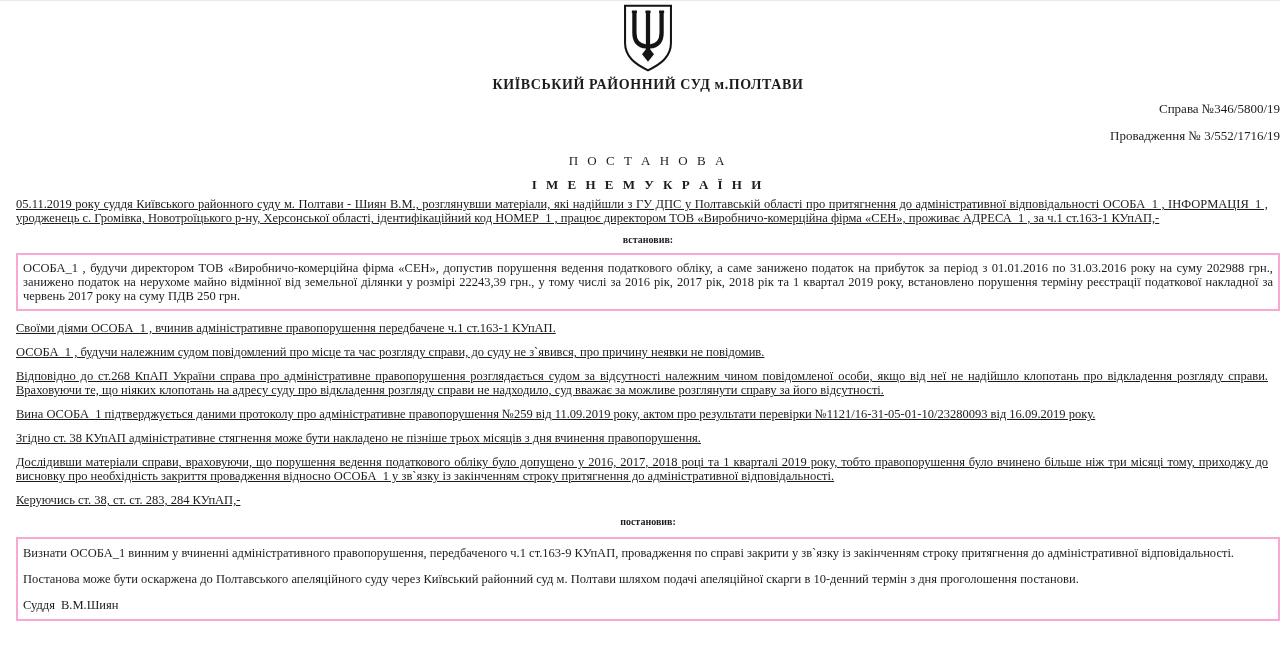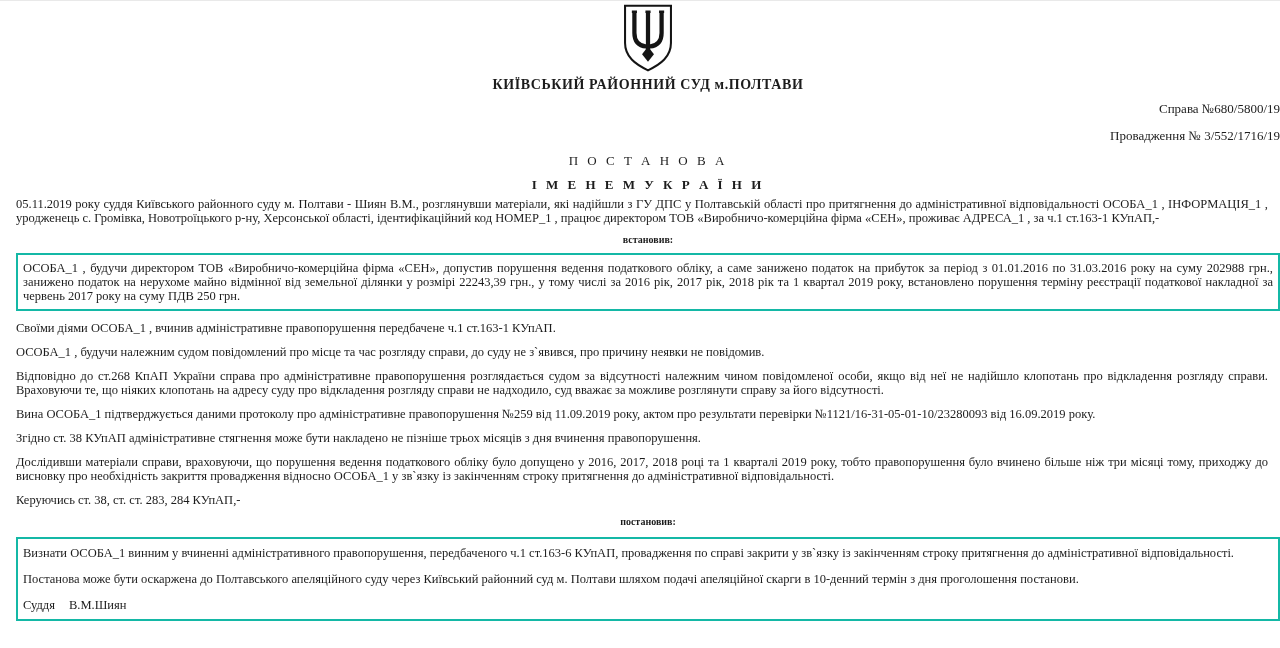--- a/index.html
+++ b/index.html
@@ -57,64 +57,65 @@
     font-weight: bold;
     font-size: 13px;
     line-height: 16px;
     letter-spacing: 3px;
   }
   p.body-par {
     margin: 10px 12px 0 0;
     font-size: 12.5px;
     line-height: 14px;
     text-align: justify;
+    text-decoration: underline;
   }
   p.intro-par { margin-top: 4px; }
   .section-heading {
     margin: 8px 0 0 0;
     text-align: center;
     font-weight: bold;
     font-size: 10px;
     line-height: 14px;
   }
   .red-box {
     margin-top: 6px;
-    border: 2px solid #14b8a6;
+    border: 2px solid #f9a8d4;
     padding: 6px 5px;
   }
   .red-box p {
     margin: 0;
     font-size: 12.5px;
     line-height: 14px;
     text-align: justify;
   }
   .red-box.ruling { margin-top: 8px; padding: 7px 5px; }
   .red-box.ruling p + p { margin-top: 12px; }
   .judge-line { text-align: left; }
-  .judge-name { margin-left: 14px; }
+  .judge-name { margin-left: 6px; }
 </style>
 </head>
 <body>
 
 <div class="doc">
 
   <div class="emblem-wrap">
     <svg viewBox="0 0 60 80" xmlns="http://www.w3.org/2000/svg">
       <path d="M3 2 H57 V46 C57 62 45 71 30 78 C15 71 3 62 3 46 Z" fill="none" stroke="#141414" stroke-width="2.4"></path>
       <path d="M30 9 V56" fill="none" stroke="#141414" stroke-width="5"></path>
       <path d="M14 9 V34 C14 44 19 49 28 50" fill="none" stroke="#141414" stroke-width="5"></path>
       <path d="M46 9 V34 C46 44 41 49 32 50" fill="none" stroke="#141414" stroke-width="5"></path>
       <path d="M30 50 L37 59 L30 68 L23 59 Z" fill="#141414"></path>
       <path d="M27 9 h6 M11 9 h6 M43 9 h6" stroke="#141414" stroke-width="3"></path>
     </svg>
   </div>
 
   <div class="court-name">КИЇВСЬКИЙ РАЙОННИЙ СУД м.ПОЛТАВИ</div>
 
-  <div class="case-line">Справа №680/5800/19</div>
+  <div class="case-line">Справа №346/5800/19</div>
   <div class="proc-line">Провадження № 3/552/1716/19</div>
 
   <div class="title-main">П О С Т А Н О В А</div>
   <div class="title-sub">І М Е Н Е М  У К Р А Ї Н И</div>
 
   <p class="body-par intro-par">05.11.2019 року суддя Київського районного суду м. Полтави - Шиян В.М., розглянувши матеріали, які надійшли з ГУ ДПС у Полтавській області про притягнення до адміністративної відповідальності ОСОБА_1 , ІНФОРМАЦІЯ_1 , уродженець с. Громівка, Новотроїцького р-ну, Херсонської області, ідентифікаційний код НОМЕР_1 , працює директором ТОВ «Виробничо-комерційна фірма «СЕН», проживає АДРЕСА_1 , за ч.1 ст.163-1 КУпАП,-</p>
 
   <div class="section-heading">встановив:</div>
 
   <div class="red-box">
@@ -125,18 +126,18 @@
   <p class="body-par">ОСОБА_1 , будучи належним судом повідомлений про місце та час розгляду справи, до суду не з`явився, про причину неявки не повідомив.</p>
   <p class="body-par">Відповідно до ст.268 КпАП України справа про адміністративне правопорушення розглядається судом за відсутності належним чином повідомленої особи, якщо від неї не надійшло клопотань про відкладення розгляду справи. Враховуючи те, що ніяких клопотань на адресу суду про відкладення розгляду справи не надходило, суд вважає за можливе розглянути справу за його відсутності.</p>
   <p class="body-par">Вина ОСОБА_1 підтверджується даними протоколу про адміністративне правопорушення №259 від 11.09.2019 року, актом про результати перевірки №1121/16-31-05-01-10/23280093 від 16.09.2019 року.</p>
   <p class="body-par">Згідно ст. 38 КУпАП адміністративне стягнення може бути накладено не пізніше трьох місяців з дня вчинення правопорушення.</p>
   <p class="body-par">Дослідивши матеріали справи, враховуючи, що порушення ведення податкового обліку було допущено у 2016, 2017, 2018 році та 1 кварталі 2019 року, тобто правопорушення було вчинено більше ніж три місяці тому, приходжу до висновку про необхідність закриття провадження відносно ОСОБА_1 у зв`язку із закінченням строку притягнення до адміністративної відповідальності.</p>
   <p class="body-par">Керуючись ст. 38, ст. ст. 283, 284 КУпАП,-</p>
 
   <div class="section-heading">постановив:</div>
 
   <div class="red-box ruling">
-    <p>Визнати ОСОБА_1 винним у вчиненні адміністративного правопорушення, передбаченого ч.1 ст.163-6 КУпАП, провадження по справі закрити у зв`язку із закінченням строку притягнення до адміністративної відповідальності.</p>
+    <p>Визнати ОСОБА_1 винним у вчиненні адміністративного правопорушення, передбаченого ч.1 ст.163-9 КУпАП, провадження по справі закрити у зв`язку із закінченням строку притягнення до адміністративної відповідальності.</p>
     <p>Постанова може бути оскаржена до Полтавського апеляційного суду через Київський районний суд м. Полтави шляхом подачі апеляційної скарги в 10-денний термін з дня проголошення постанови.</p>
     <p class="judge-line"><span>Суддя</span><span class="judge-name">В.М.Шиян</span></p>
   </div>
 
 </div>
 
 </body></html>

